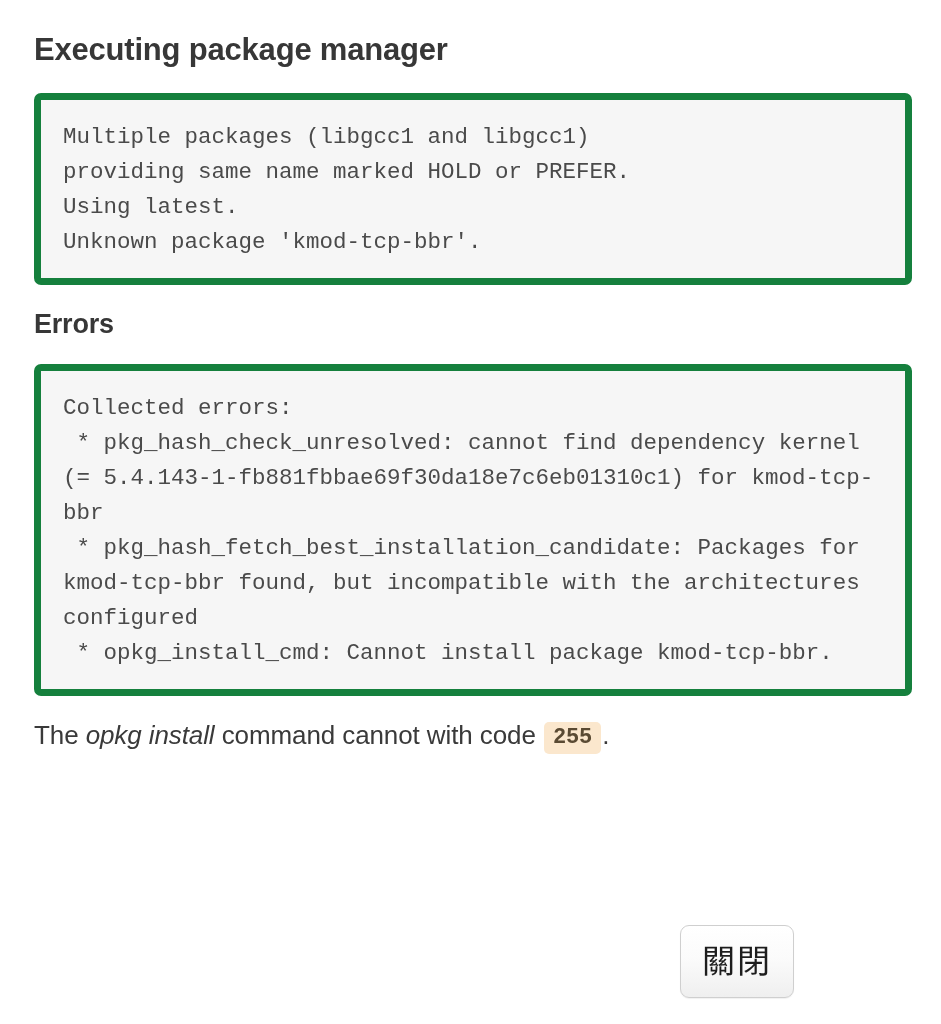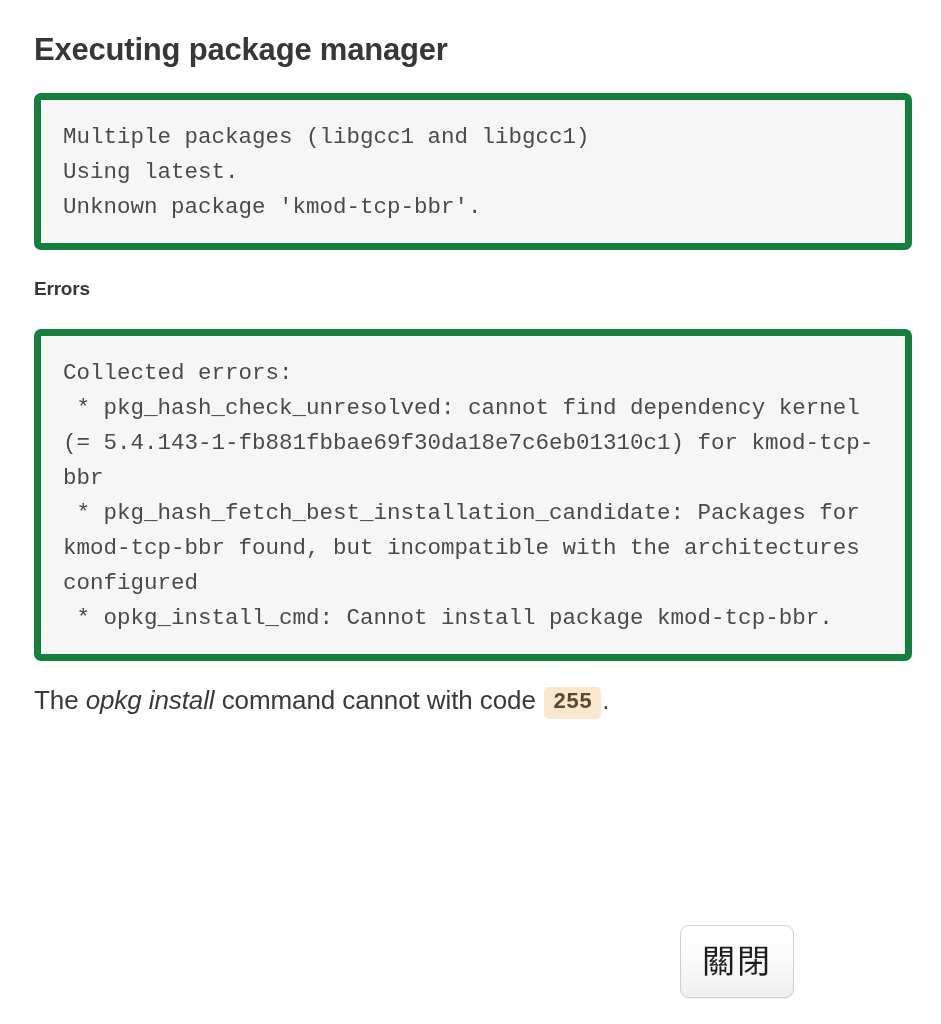--- a/index.html
+++ b/index.html
@@ -29,21 +29,21 @@
   .title {
     font-size: 31px;
     font-weight: bold;
     line-height: 40px;
     letter-spacing: -0.2px;
     color: #373737;
     margin: 8px 0 20px 0;
   }
 
   .section-heading {
-    font-size: 19px;
+    font-size: 27px;
     font-weight: bold;
     line-height: 34px;
     letter-spacing: -0.2px;
     color: #373737;
     margin: 18px 0 16px 0;
   }
 
   
   .codeblock {
     box-sizing: border-box;
@@ -118,21 +118,21 @@
     justify-content: center;
   }
 </style>
 </head>
 <body>
 
 <div class="page">
 
   <h1 class="title">Executing package manager</h1>
 
-  <pre class="codeblock"><span class="line">Multiple packages (libgcc1 and libgcc1)</span><span class="line">Using latest.</span><span class="line">Unknown package 'kmod-tcp-bbr'.</span></pre>
+  <pre class="codeblock"><span class="line">Multiple packages (libgcc1 and libgcc1)</span><span class="line">providing same name marked HOLD or PREFER.</span><span class="line">Using latest.</span><span class="line">Unknown package 'kmod-tcp-bbr'.</span></pre>
 
   <h2 class="section-heading">Errors</h2>
 
   <pre class="codeblock"><span class="line">Collected errors:</span><span class="line"> * pkg_hash_check_unresolved: cannot find dependency kernel (= 5.4.143-1-fb881fbbae69f30da18e7c6eb01310c1) for kmod-tcp-bbr</span><span class="line"> * pkg_hash_fetch_best_installation_candidate: Packages for kmod-tcp-bbr found, but incompatible with the architectures configured</span><span class="line"> * opkg_install_cmd: Cannot install package kmod-tcp-bbr.</span></pre>
 
   <p class="footer-text"><span>The </span><span class="cmd">opkg install</span><span> command cannot with code </span><code class="code-badge">255</code><span>.</span></p>
 
   <div class="actions">
     <button class="btn-close">關閉</button>
   </div>

